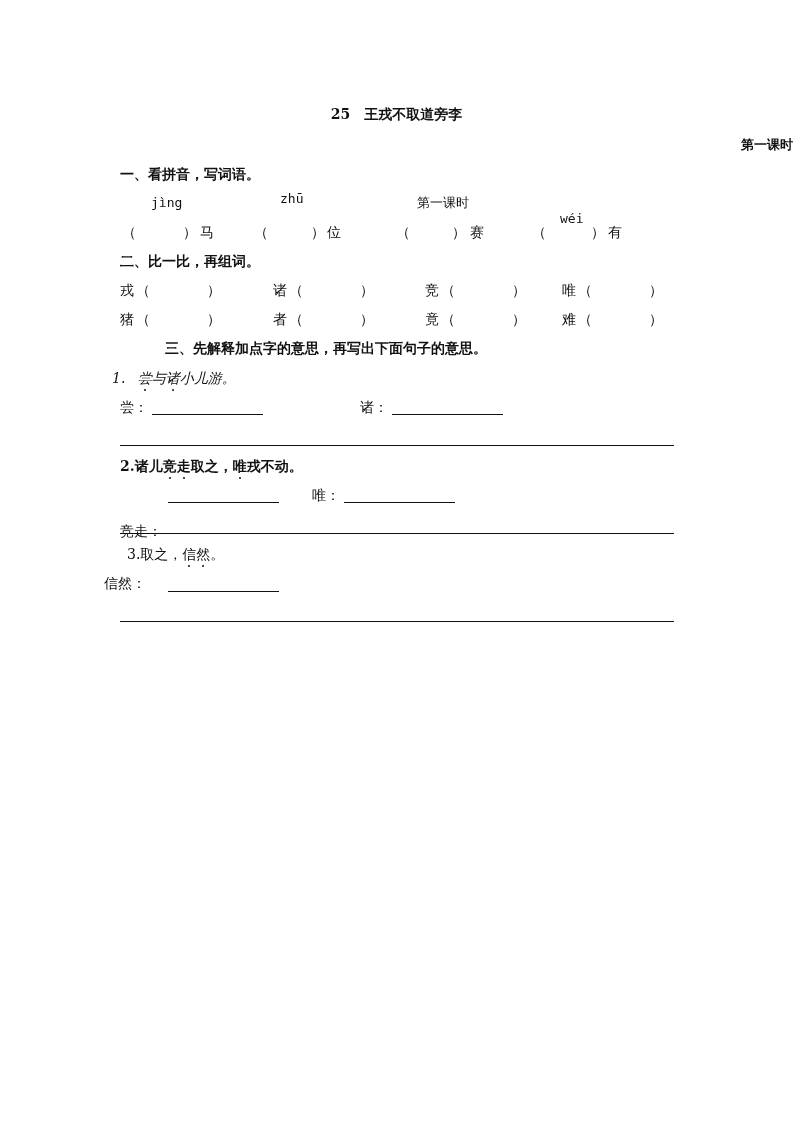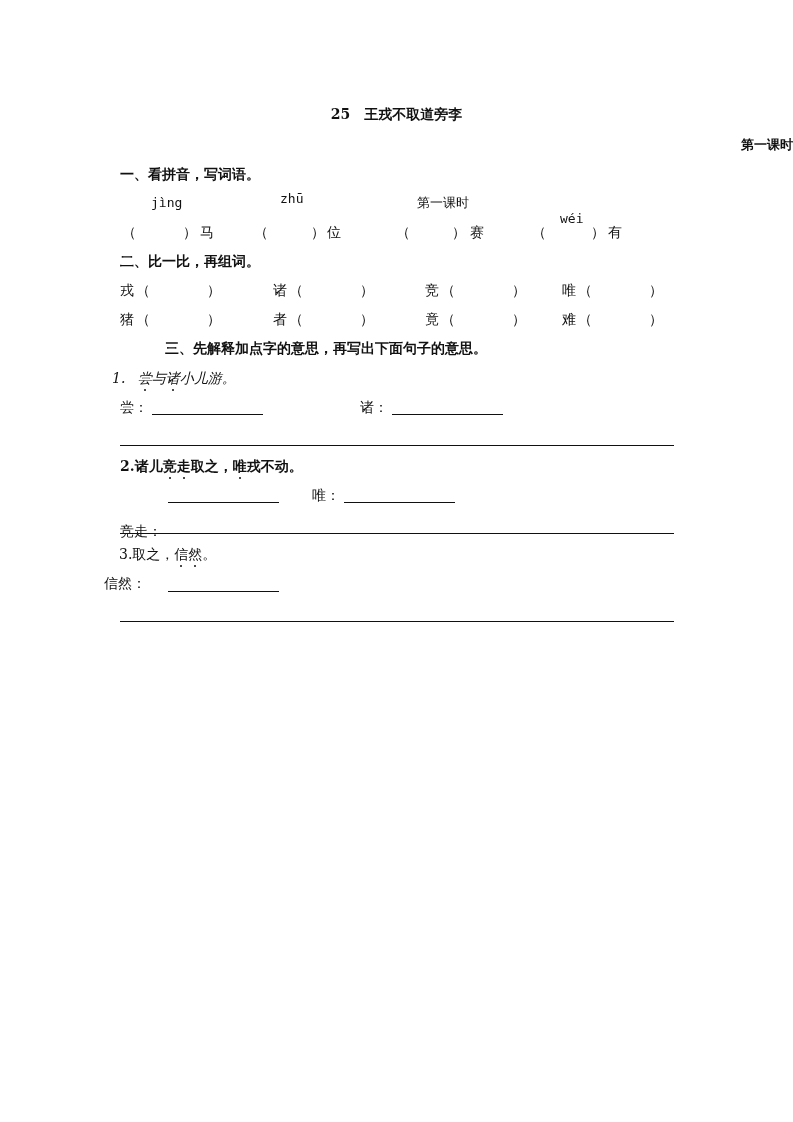--- a/index.html
+++ b/index.html
@@ -97,18 +97,18 @@
 
 <div class="abs t" style="left:120px;top:458px;font-weight:bold;">
   <span>2.</span><span>诸儿</span><span class="dot">竞</span><span class="dot">走</span><span>取之，</span><span class="dot">唯</span><span>戎不动。</span>
 </div>
 <span class="abs t" style="left:120px;top:487px;margin-top:36px;">竞走：</span>
 <div class="blank" style="left:168px;top:502px;width:111px;"></div>
 <span class="abs t" style="left:312px;top:487px;">唯：</span>
 <div class="blank" style="left:344px;top:502px;width:111px;"></div>
 <div class="fullline" style="top:533px;"></div>
 
-<div class="abs t" style="left:119px;top:546px;text-align:right;">
+<div class="abs t" style="left:127px;top:546px;text-align:right;">
   <span>3.</span><span>取之，</span><span class="dot">信</span><span class="dot">然</span><span>。</span>
 </div>
 <span class="abs t" style="left:104px;top:576px;font-family:Liberation Mono, monospace;">信然：</span>
 <div class="blank" style="left:168px;top:591px;width:111px;"></div>
 <div class="fullline" style="top:621px;"></div>
 
 </body></html>

